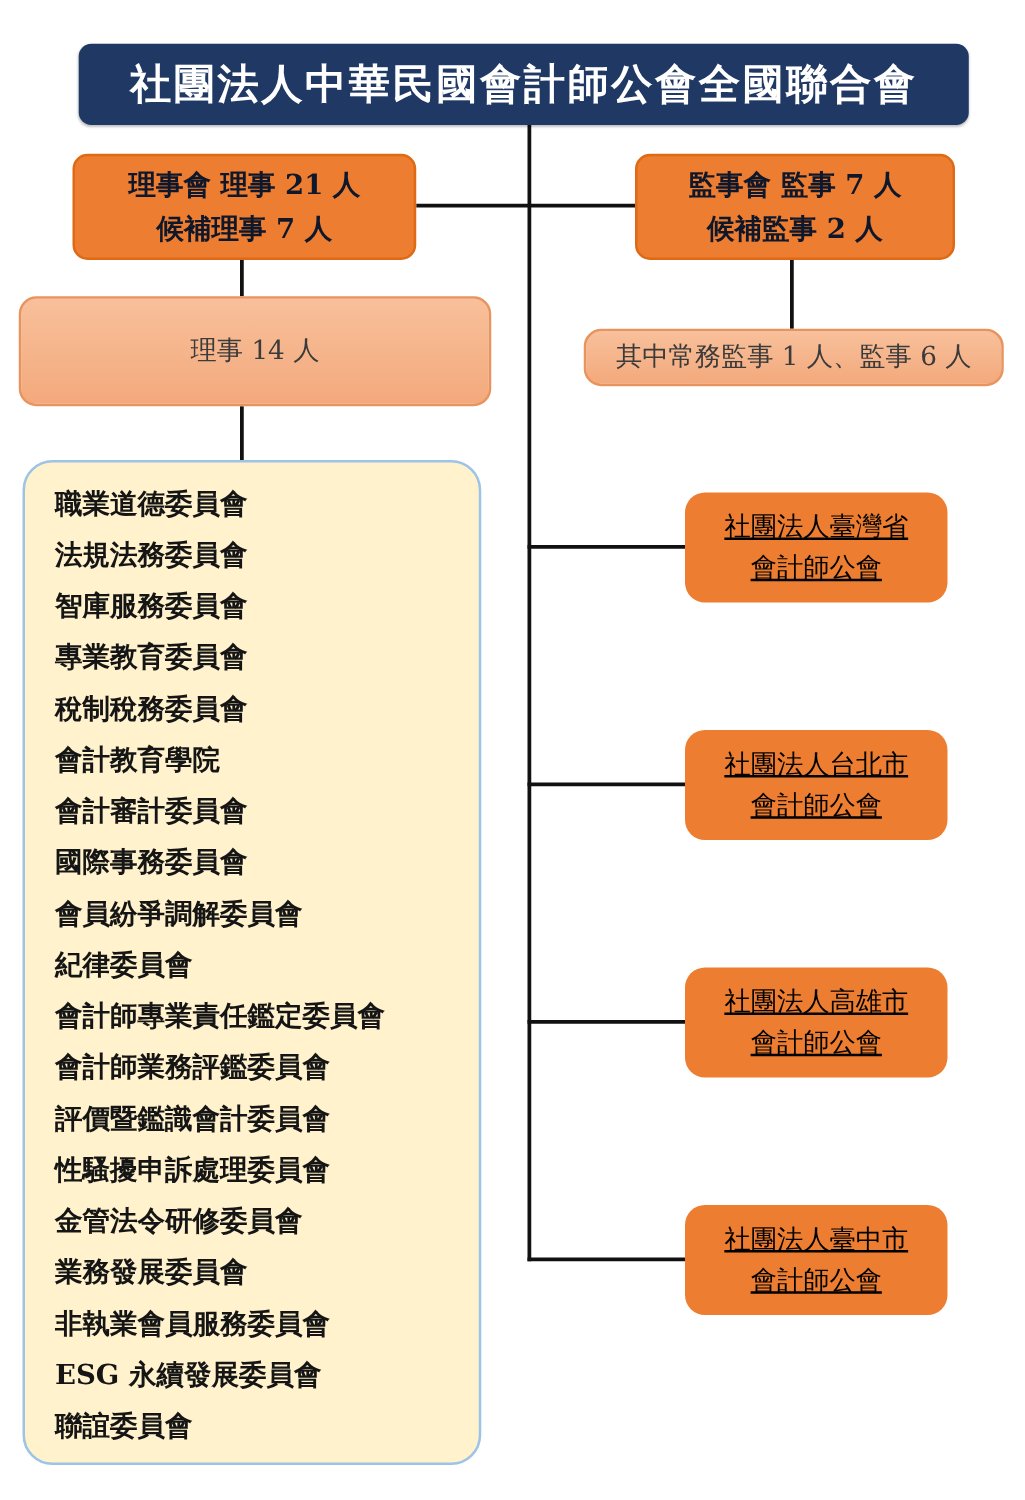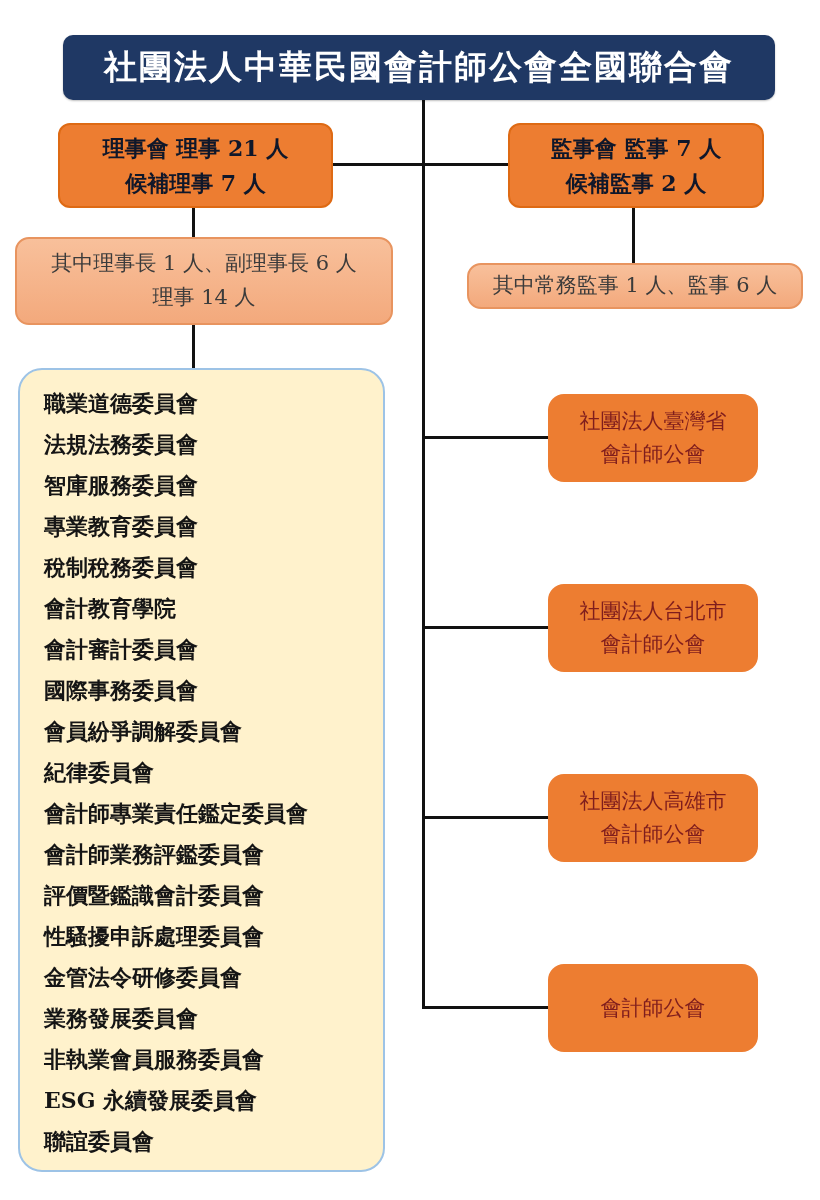--- a/index.html
+++ b/index.html
@@ -54,21 +54,21 @@
   }
   .committee-item{
     font-size:22px;font-weight:600;color:#151515;
     line-height:38px;white-space:nowrap;
   }
   
   .assoc-box{
     position:absolute;left:548px;width:210px;height:88px;
     background:#ED7D31;border-radius:16px;
     display:flex;flex-direction:column;align-items:center;justify-content:center;
-    color:#7f1d1d;font-size:21px;line-height:1.55;
+    color:#000000;font-size:21px;line-height:1.55;text-decoration:underline;
   }
 </style>
 </head>
 <body>
 
 <div class="canvas">
 
   <div class="line" style="left:422px;top:100px;width:3px;height:909px;"></div>
   <div class="line" style="left:333px;top:163px;width:175px;height:3px;"></div>
   <div class="line" style="left:192px;top:208px;width:3px;height:29px;"></div>
@@ -87,21 +87,20 @@
     <span>理事會 理事 21 人</span>
     <span>候補理事 7 人</span>
   </div>
 
   <div class="board-box board-supervisors">
     <span>監事會 監事 7 人</span>
     <span>候補監事 2 人</span>
   </div>
 
   <div class="detail-box detail-directors">
-    <span>其中理事長 1 人、副理事長 6 人</span>
     <span>理事 14 人</span>
   </div>
 
   <div class="detail-box detail-supervisors">
     <span>其中常務監事 1 人、監事 6 人</span>
   </div>
 
   <div class="committees">
     <div class="committee-item">職業道德委員會</div>
     <div class="committee-item">法規法務委員會</div>
@@ -130,16 +129,17 @@
   </div>
   <div class="assoc-box" style="top:584px;">
     <span>社團法人台北市</span>
     <span>會計師公會</span>
   </div>
   <div class="assoc-box" style="top:774px;">
     <span>社團法人高雄市</span>
     <span>會計師公會</span>
   </div>
   <div class="assoc-box" style="top:964px;">
+    <span>社團法人臺中市</span>
     <span>會計師公會</span>
   </div>
 
 </div>
 
 </body></html>

